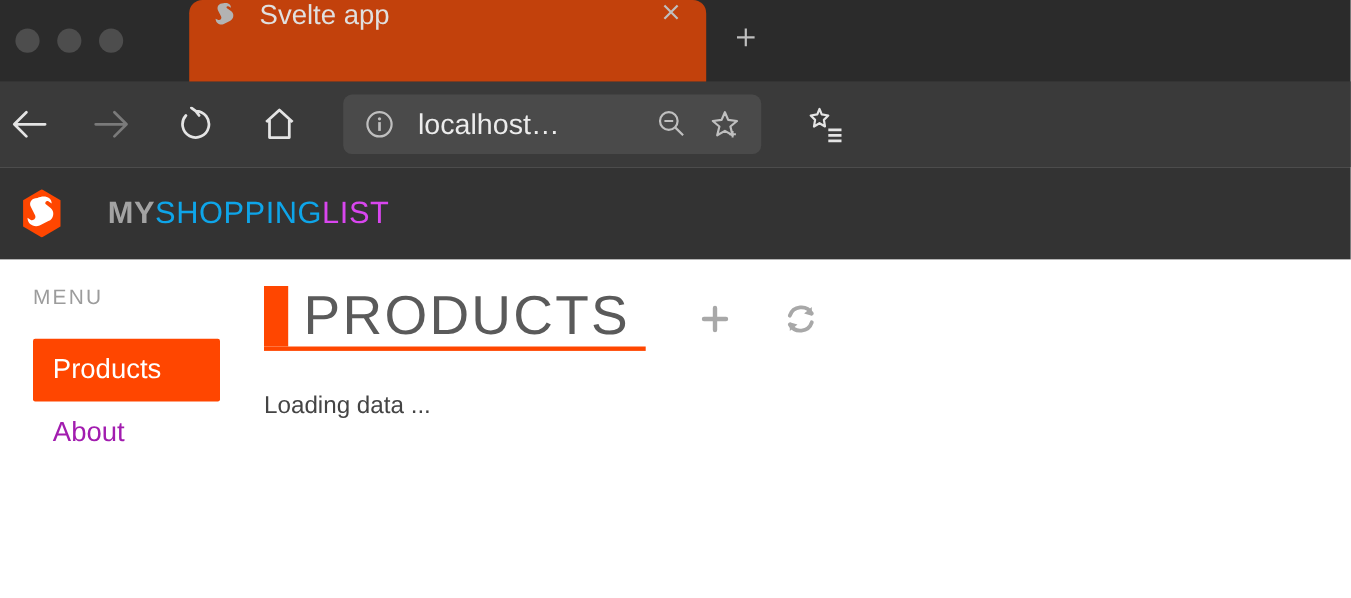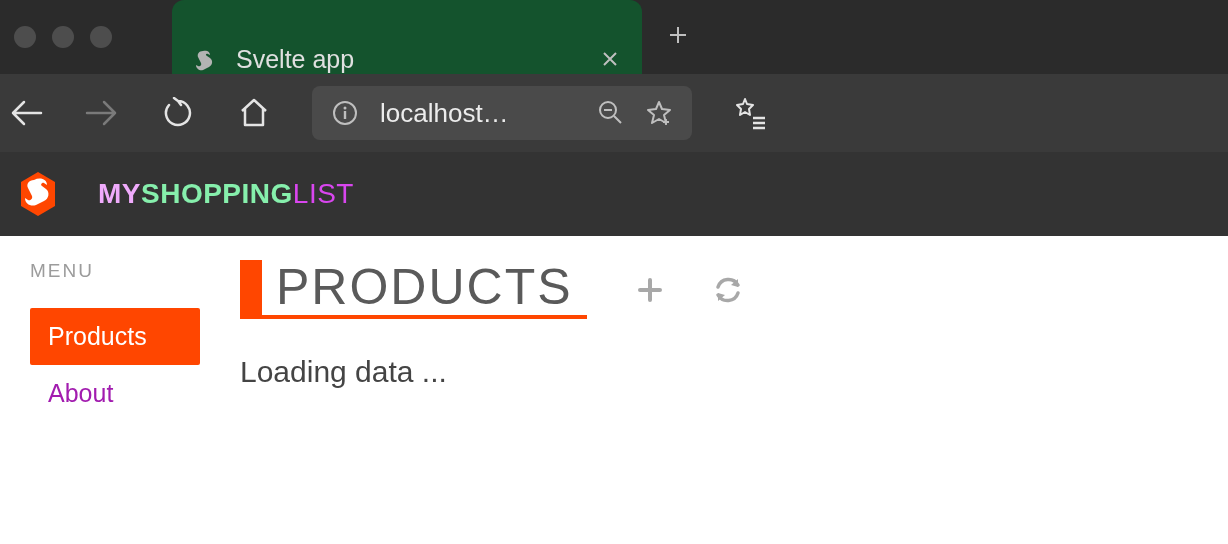--- a/index.html
+++ b/index.html
@@ -30,22 +30,22 @@
       margin-right: 60px;
     }
     .traffic-light {
       width: 22px;
       height: 22px;
       border-radius: 50%;
       background: #4d4d4d;
     }
     .tab {
       display: flex;
-      align-items: flex-end;
-      background: #14532d;
+      align-items: flex-start;
+      background: #c2410c;
       height: 74px;
       padding: 0 20px;
       border-top-left-radius: 12px;
       border-top-right-radius: 12px;
       gap: 18px;
       min-width: 470px;
     }
     .tab-favicon {
       width: 26px;
       height: 26px;
@@ -129,25 +129,25 @@
       display: flex;
       align-items: center;
       justify-content: center;
     }
     .app-brand {
       font-size: 28px;
       font-weight: 700;
       letter-spacing: 0.5px;
     }
     .brand-white {
-      color: #f0abfc;
+      color: #a3a3a3;
     }
     .brand-gray {
-      color: #86efac;
-      font-weight: 700;
+      color: #0ea5e9;
+      font-weight: 400;
     }
     .brand-orange {
       color: #d946ef;
       font-weight: 400;
     }
     
     .page {
       display: flex;
       padding: 24px 30px;
       gap: 40px;
@@ -202,21 +202,21 @@
       line-height: 1.1;
     }
     .action-icon {
       color: #a8a8a8;
       cursor: pointer;
       display: flex;
       align-items: center;
       justify-content: center;
     }
     .loading-text {
-      font-size: 30px;
+      font-size: 22px;
       color: #444;
     }
   </style>
 </head>
 <body>
 
 <div class="browser-chrome">
   <div class="tab-strip">
     <div class="traffic-lights">
       <div class="traffic-light"></div>

